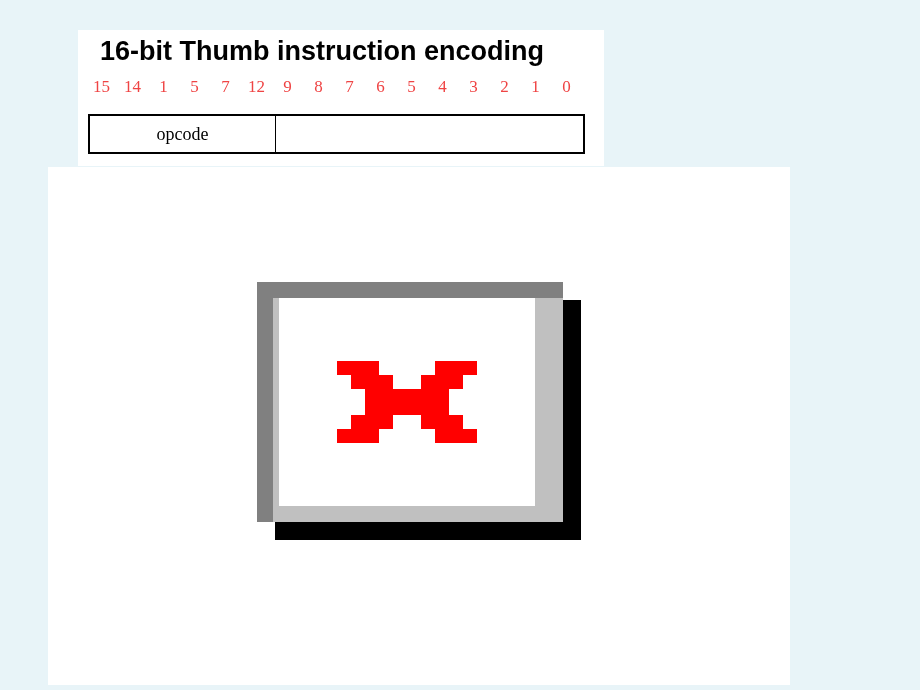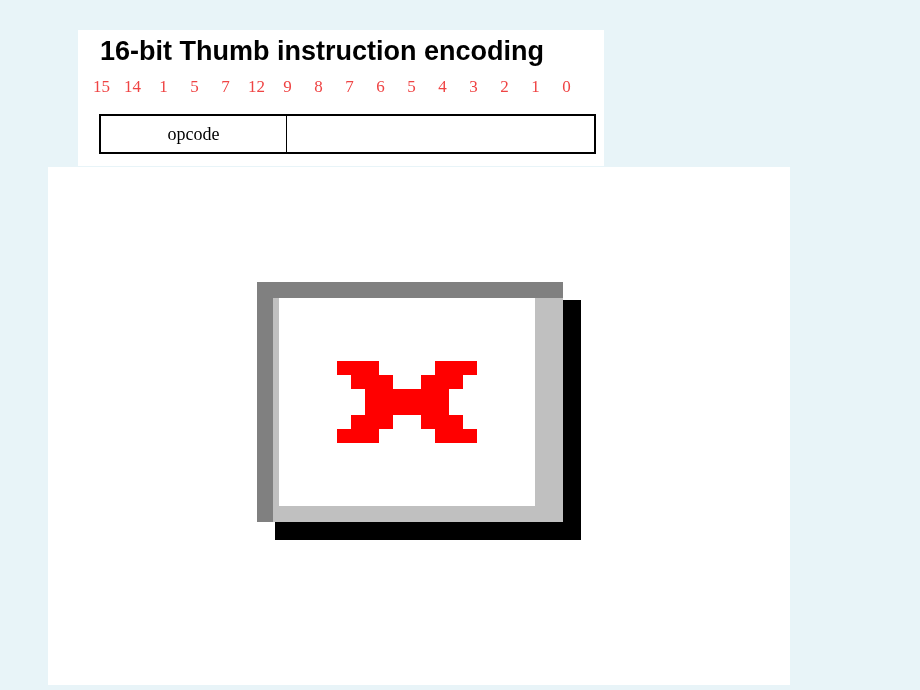--- a/index.html
+++ b/index.html
@@ -38,21 +38,21 @@
       width: 31px;
       text-align: center;
       flex-shrink: 0;
     }
     .encoding-box {
       border: 2px solid #000;
       display: flex;
       flex-direction: row;
       height: 40px;
       width: 497px;
-      margin-left: 13px;
+      margin-left: 2px;
     }
     .opcode-cell {
       width: 186px;
       border-right: 1px solid #000;
       display: flex;
       align-items: center;
       justify-content: center;
       font-size: 18px;
     }
     .blank-cell {

